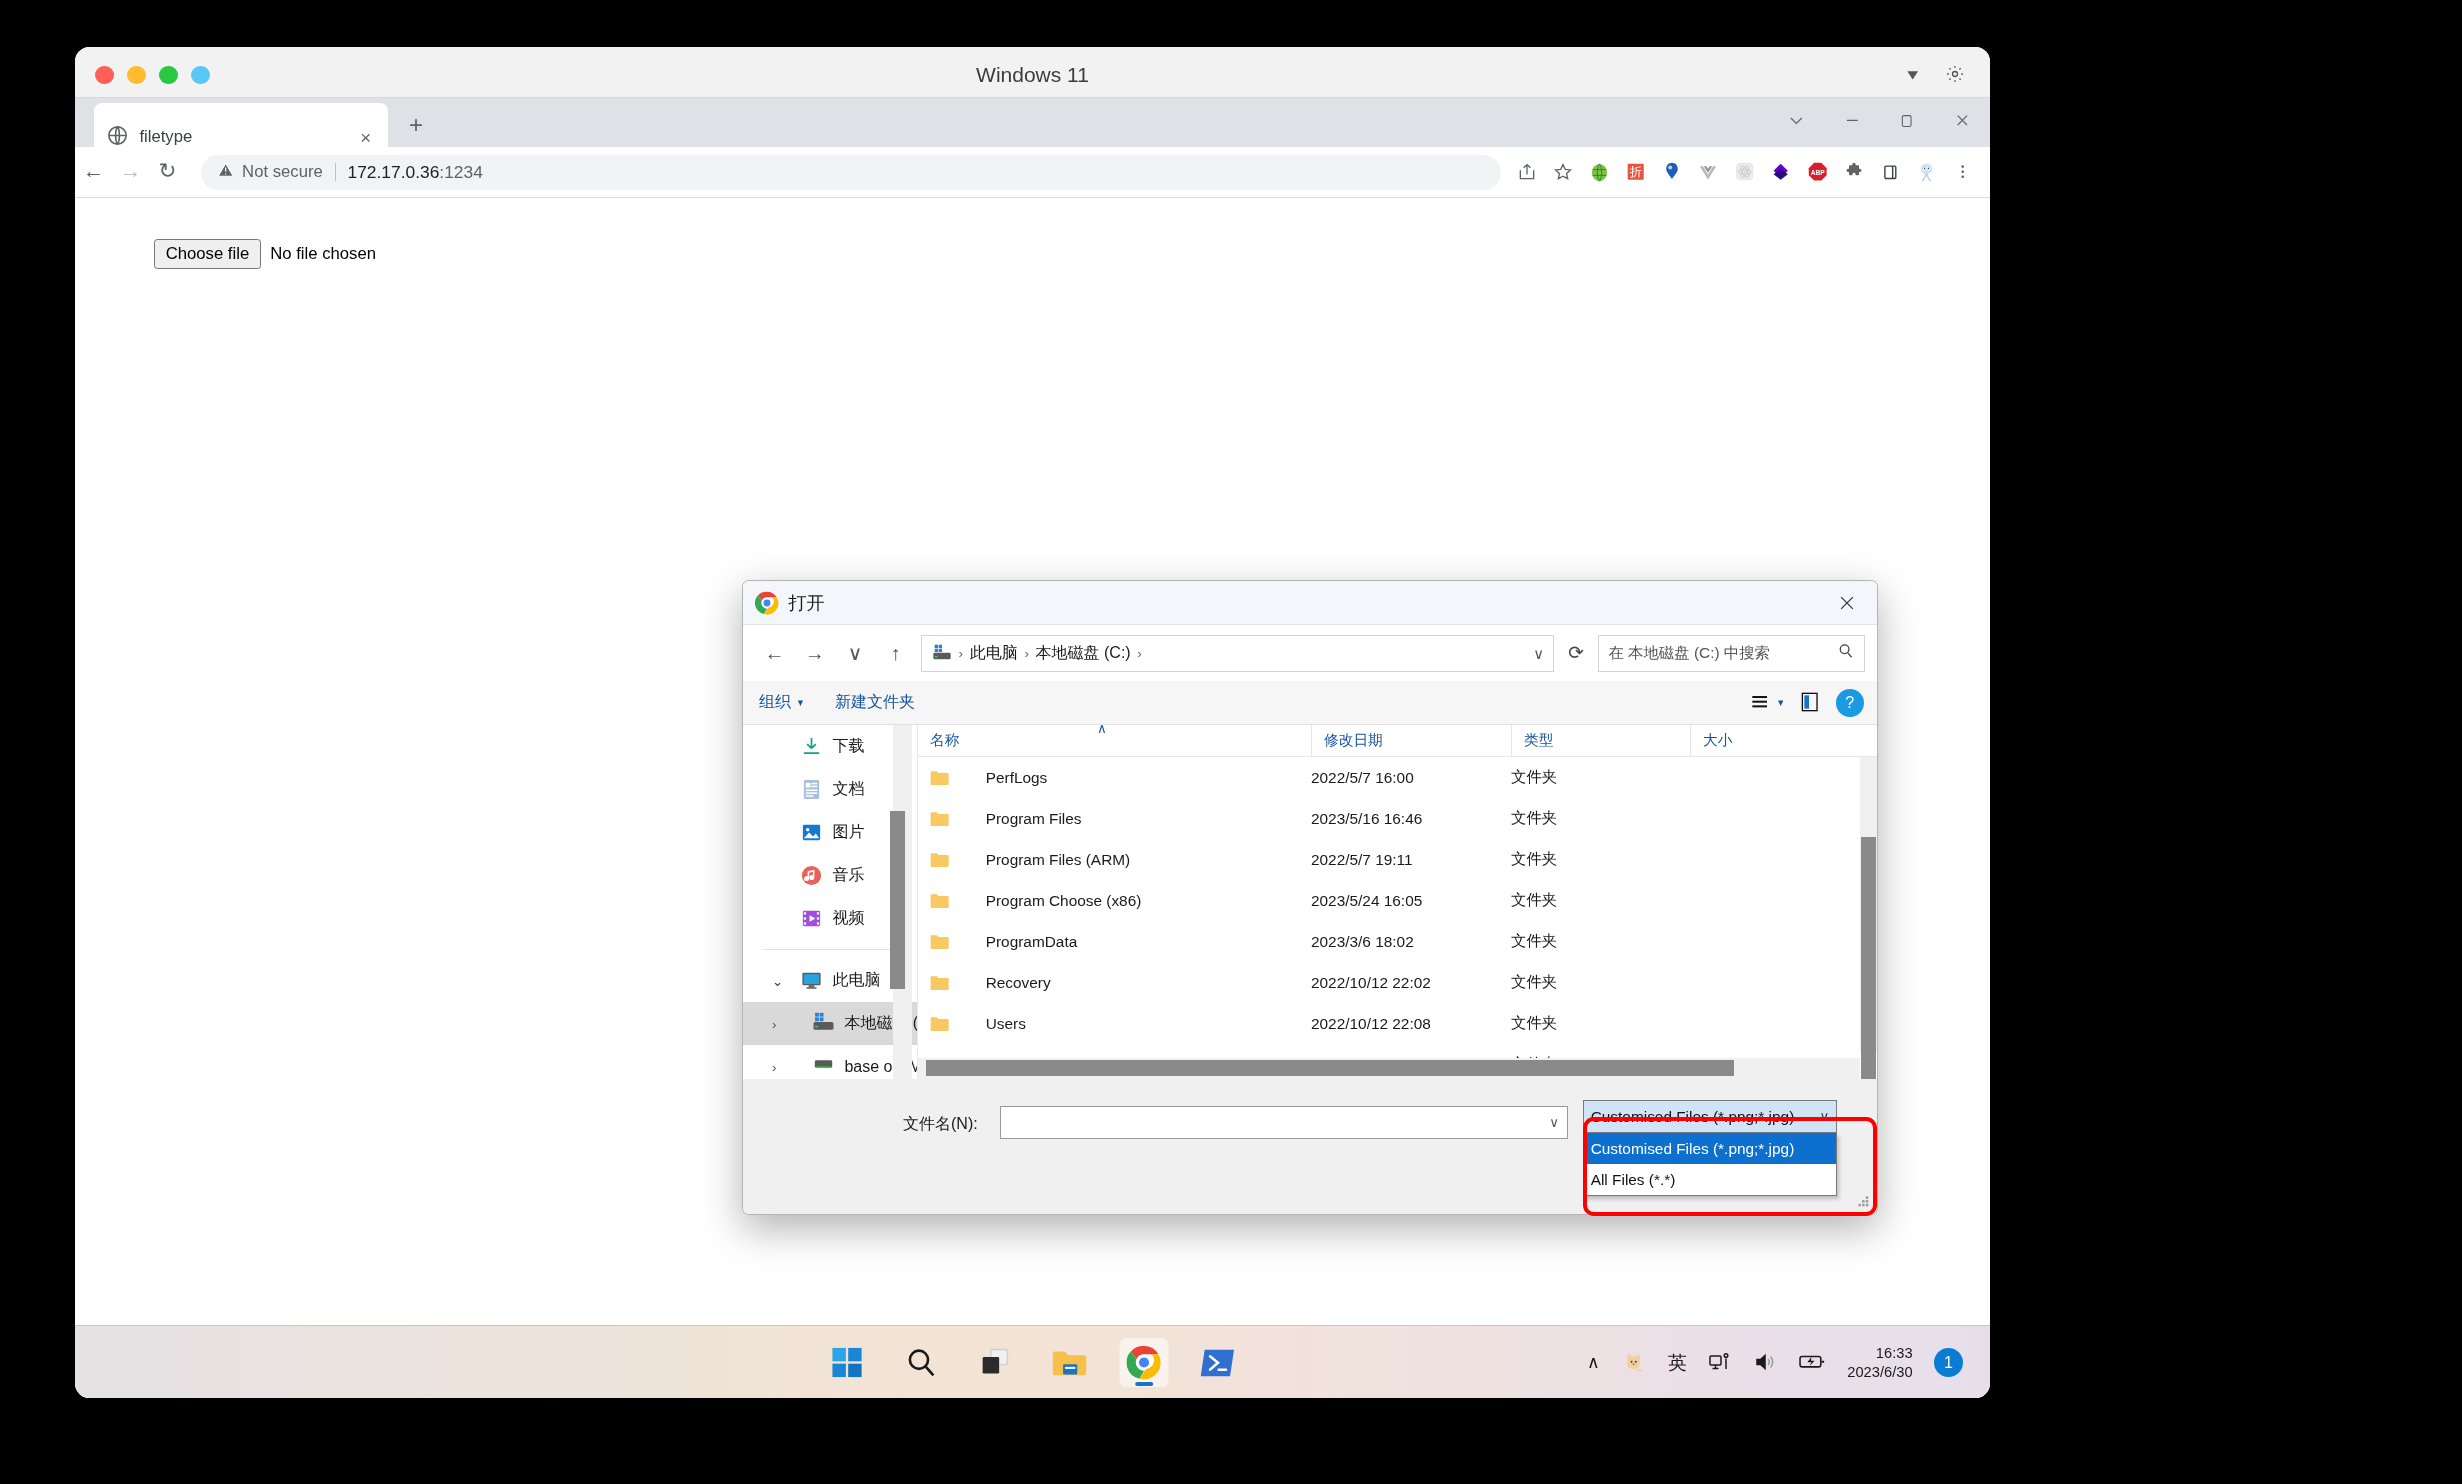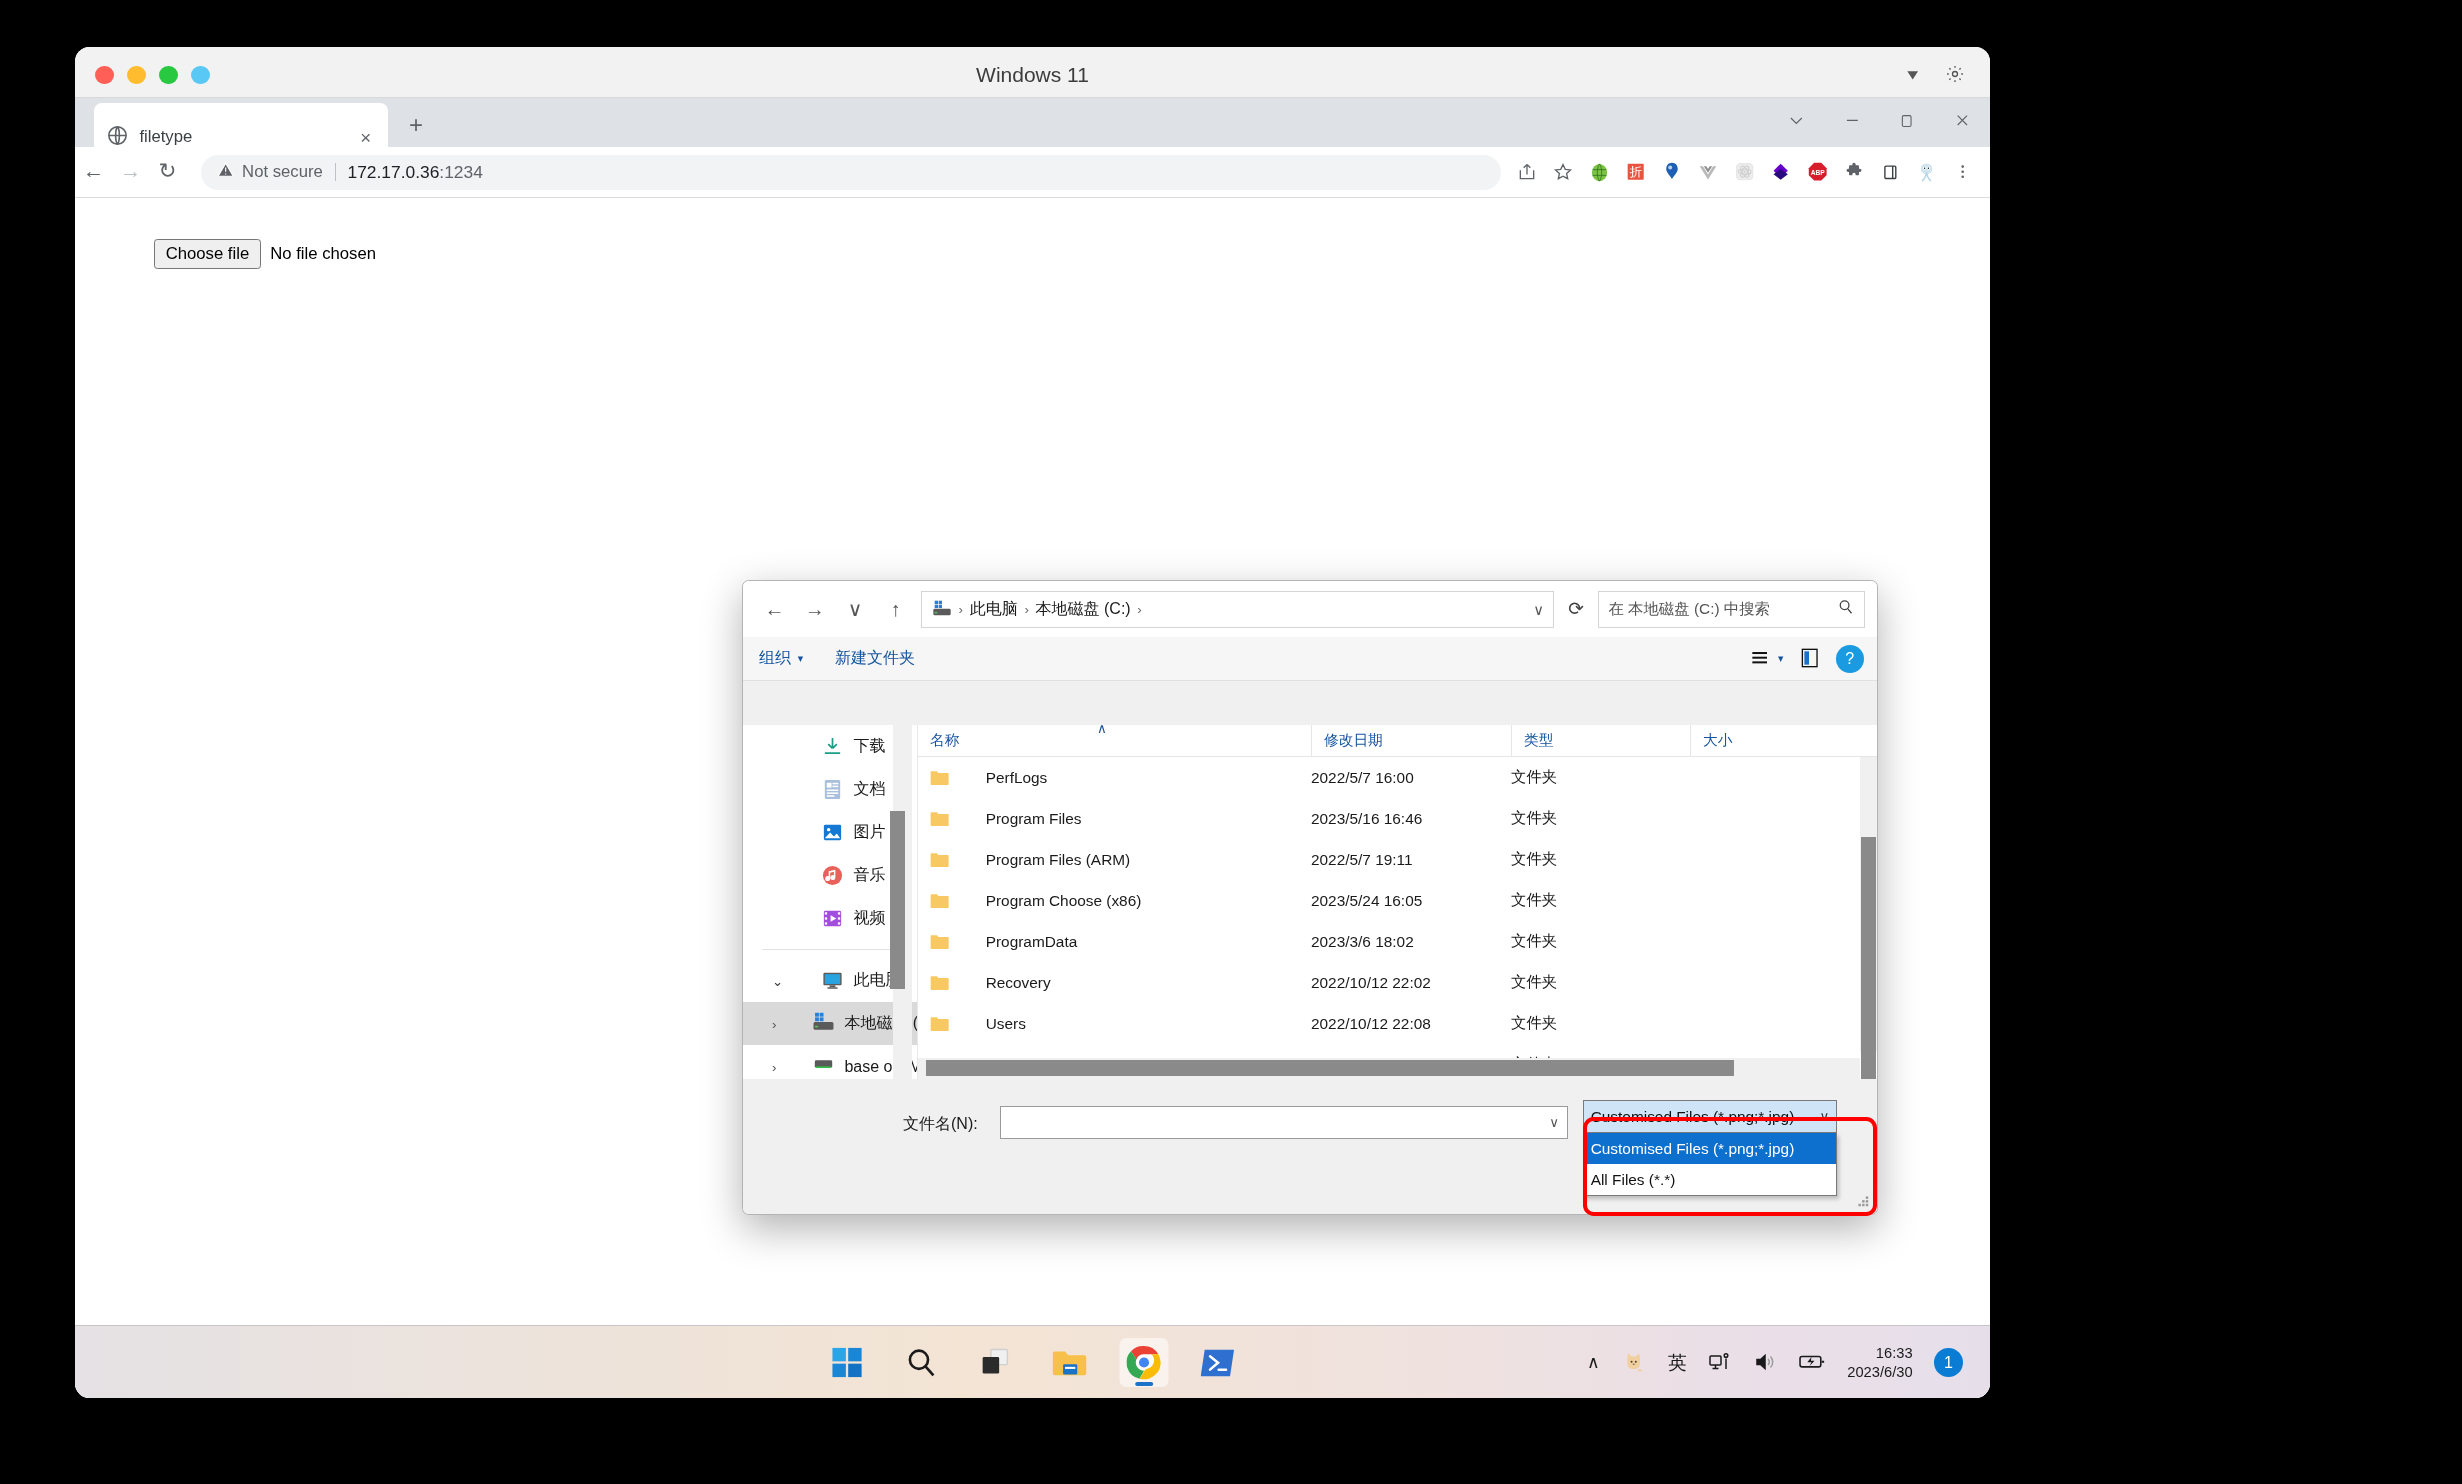--- a/index.html
+++ b/index.html
@@ -206,21 +206,21 @@
   #sidebar {
     width: 175px;
     background: #fff;
     position: relative;
     overflow: hidden;
     border-right: 0.7px solid #e8e8e8;
   }
   .side-item {
     height: 43px;
     display: flex; align-items: center;
-    padding-left: 78px; padding-right: 9.4px;
+    padding-left: 57px; padding-right: 9.4px;
     position: relative;
   }
   .side-item.indent2 { padding-left: 69px; }
   .side-item.sel { background: #d9d9d9; }
   .side-ico { width: 23px; height: 23px; flex: 0 0 23px; margin-right: 9.4px; }
   .side-lbl { font-size: 16px; color: #1a1a1a; white-space: nowrap; }
   .pin { position: absolute; right: 9.4px; top: 50%; transform: translateY(-50%); width: 17.4px; height: 17.4px; }
   .side-chev { position: absolute; left: 29px; top: 50%; transform: translateY(-50%); color: #555; font-size: 13.4px; }
   .side-chev.open { color: #333; }
   #side-divider { height: 0.7px; background: #e2e2e2; margin: 9.4px 16px 9.4px 18.7px; }
@@ -475,20 +475,38 @@
 
   <div id="page">
 
     <div id="file-input-row">
       <button id="choose-file-btn">Choose file</button>
       <span id="no-file-label">No file chosen</span>
     </div>
 
     <div id="open-dialog">
 
+      <div id="dlg-titlebar">
+        <span id="dlg-chrome-ico">
+          <svg width="24" height="24" viewBox="0 0 36 36">
+            <circle cx="18" cy="18" r="17" fill="#fff"></circle>
+            <path d="M18 1a17 17 0 0 1 14.7 8.5H18a8.5 8.5 0 0 0-7.8 5.2L4.6 6.3A17 17 0 0 1 18 1z" fill="#ea4335"></path>
+            <path d="M4.6 6.3l5.6 8.4A8.5 8.5 0 0 0 18 26.5l-4.6 8.1A17 17 0 0 1 4.6 6.3z" fill="#34a853"></path>
+            <path d="M32.7 9.5A17 17 0 0 1 13.4 34.6L20 24.2A8.5 8.5 0 0 0 25.6 9.5z" fill="#fbbc05"></path>
+            <circle cx="18" cy="18" r="7.2" fill="#fff"></circle>
+            <circle cx="18" cy="18" r="5.2" fill="#4285f4"></circle>
+          </svg>
+        </span>
+        <span id="dlg-title">打开</span>
+        <span id="dlg-close">
+          <svg width="20" height="20" viewBox="0 0 24 24" stroke="#2b2b2b" stroke-width="1.4">
+              <path d="M5 5l14 14M19 5L5 19"></path>
+            </svg>
+        </span>
+      </div>
 
       <div id="dlg-navbar">
         <span class="dnav">←</span>
         <span class="dnav">→</span>
         <span class="dnav">∨</span>
         <span class="dnav">↑</span>
 
         <div id="breadcrumb">
           <span id="crumb-drive-ico">
             <svg width="20" height="17.4" viewBox="0 0 30 26">

